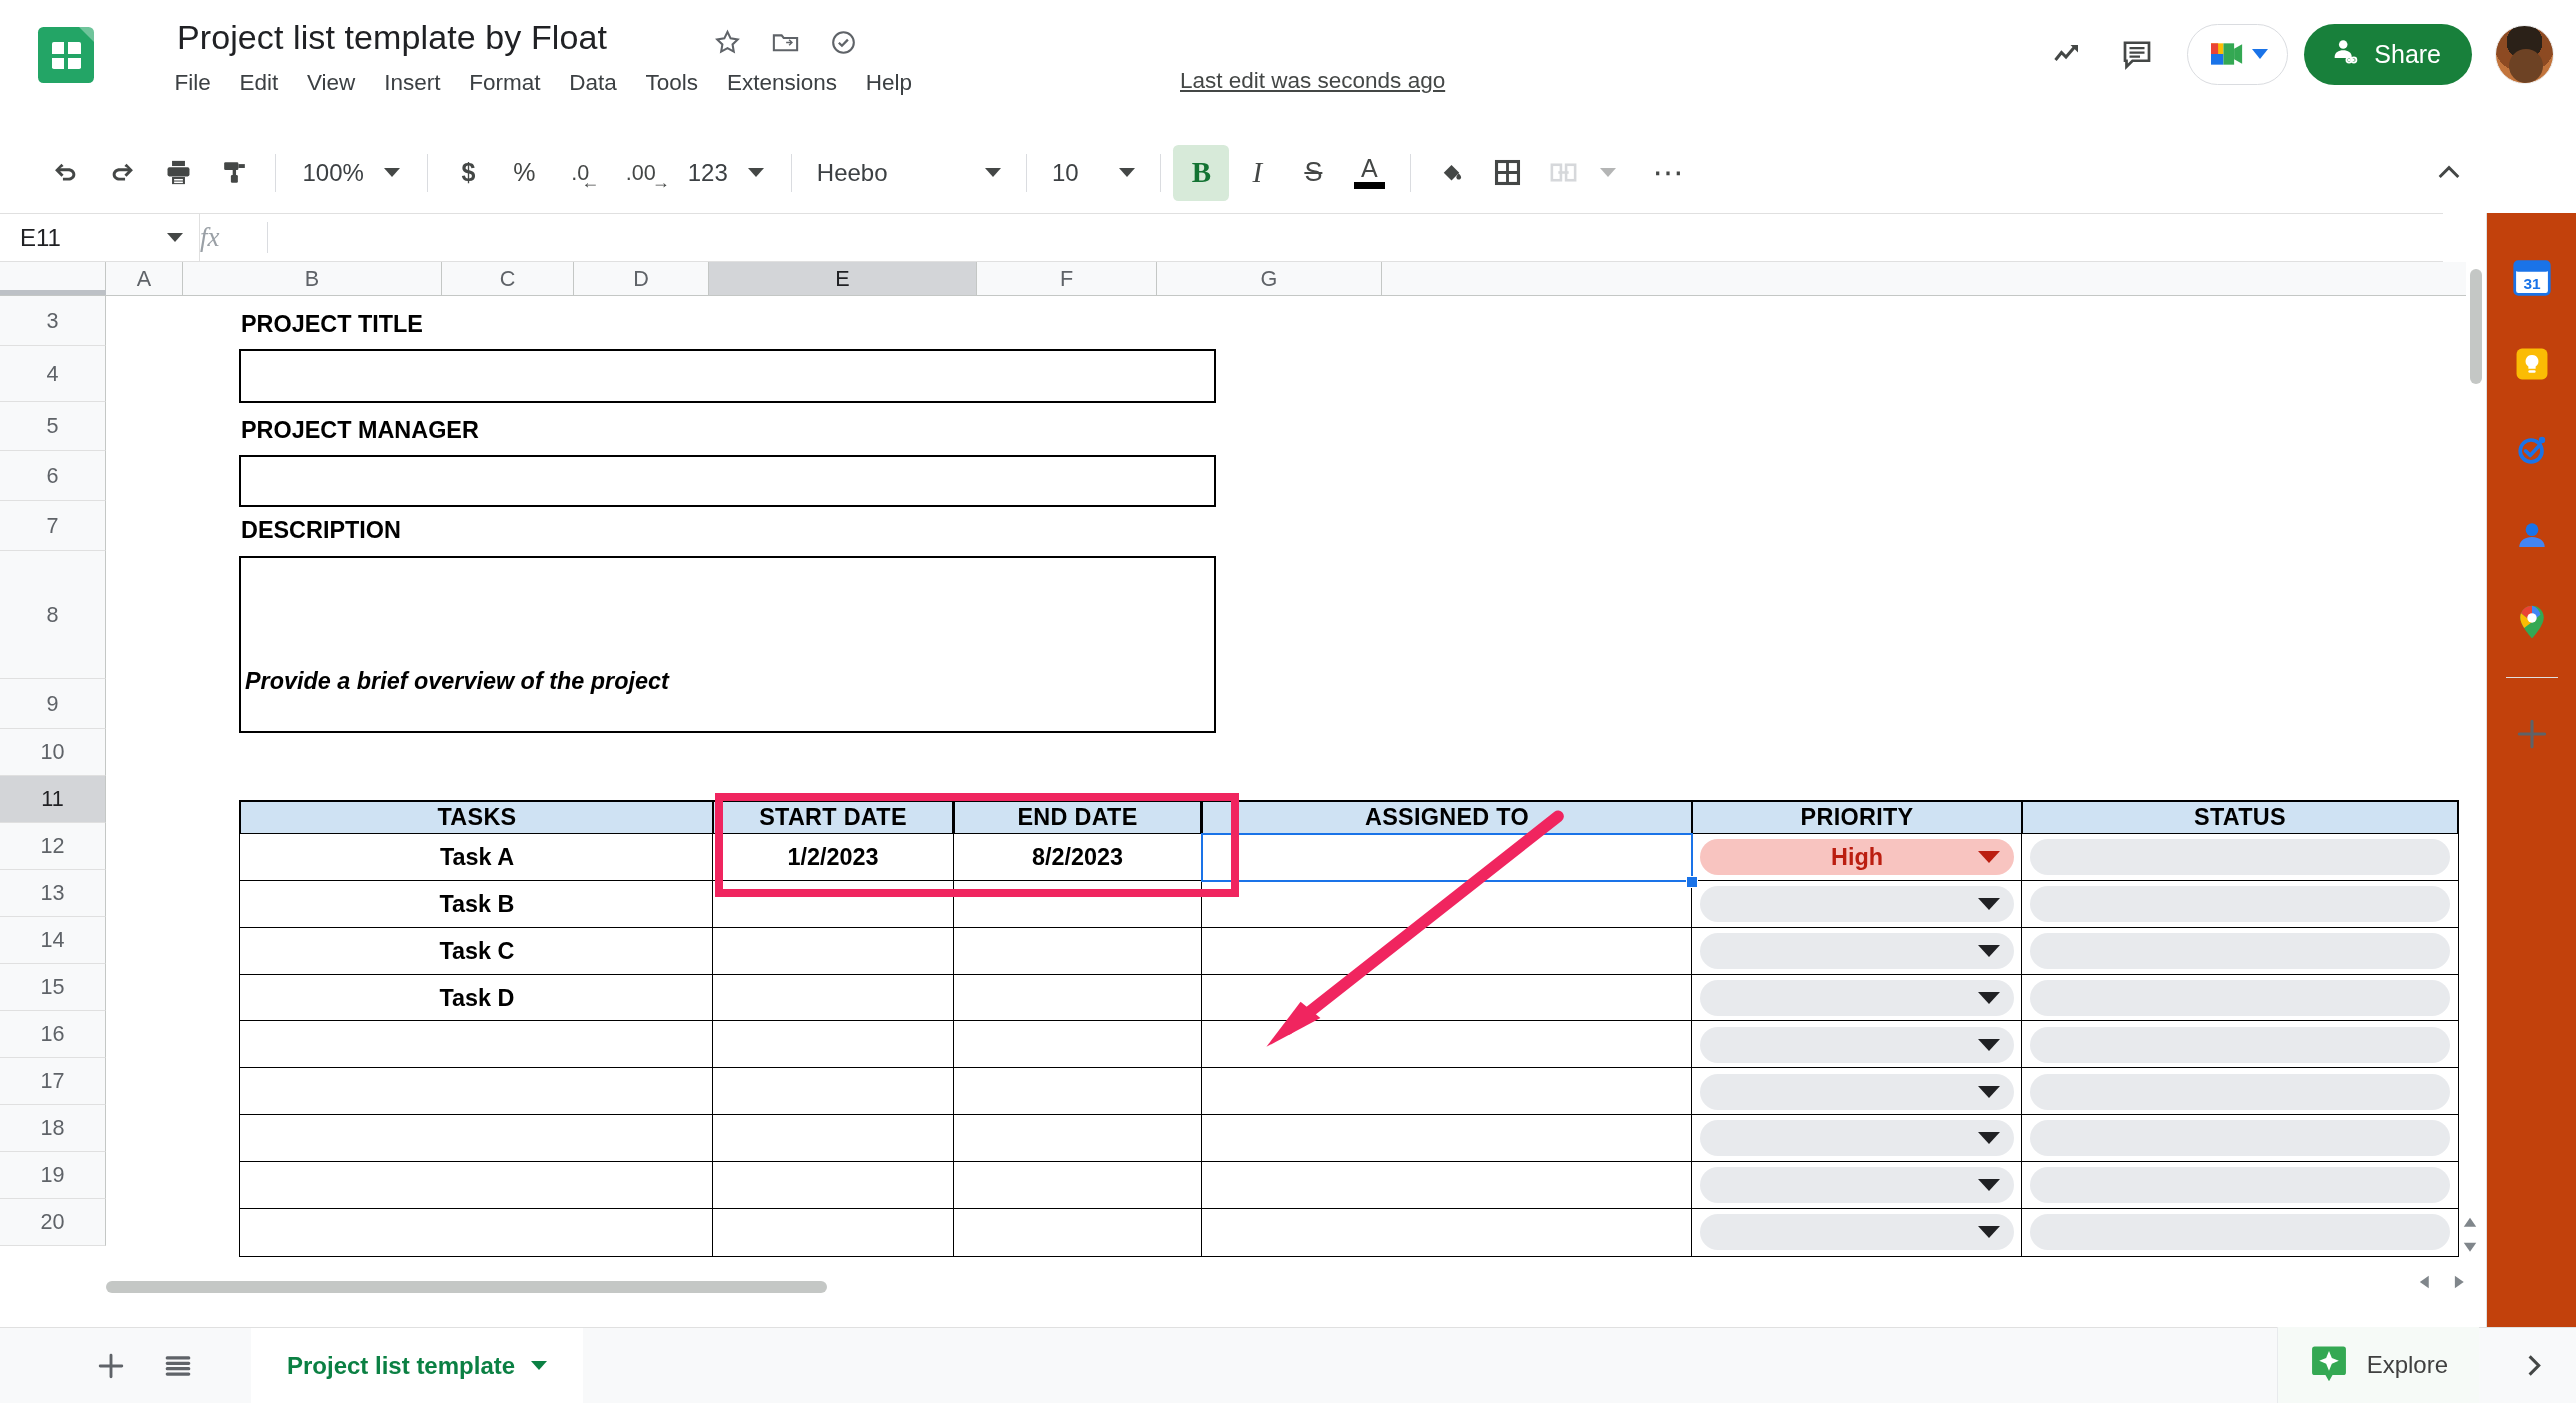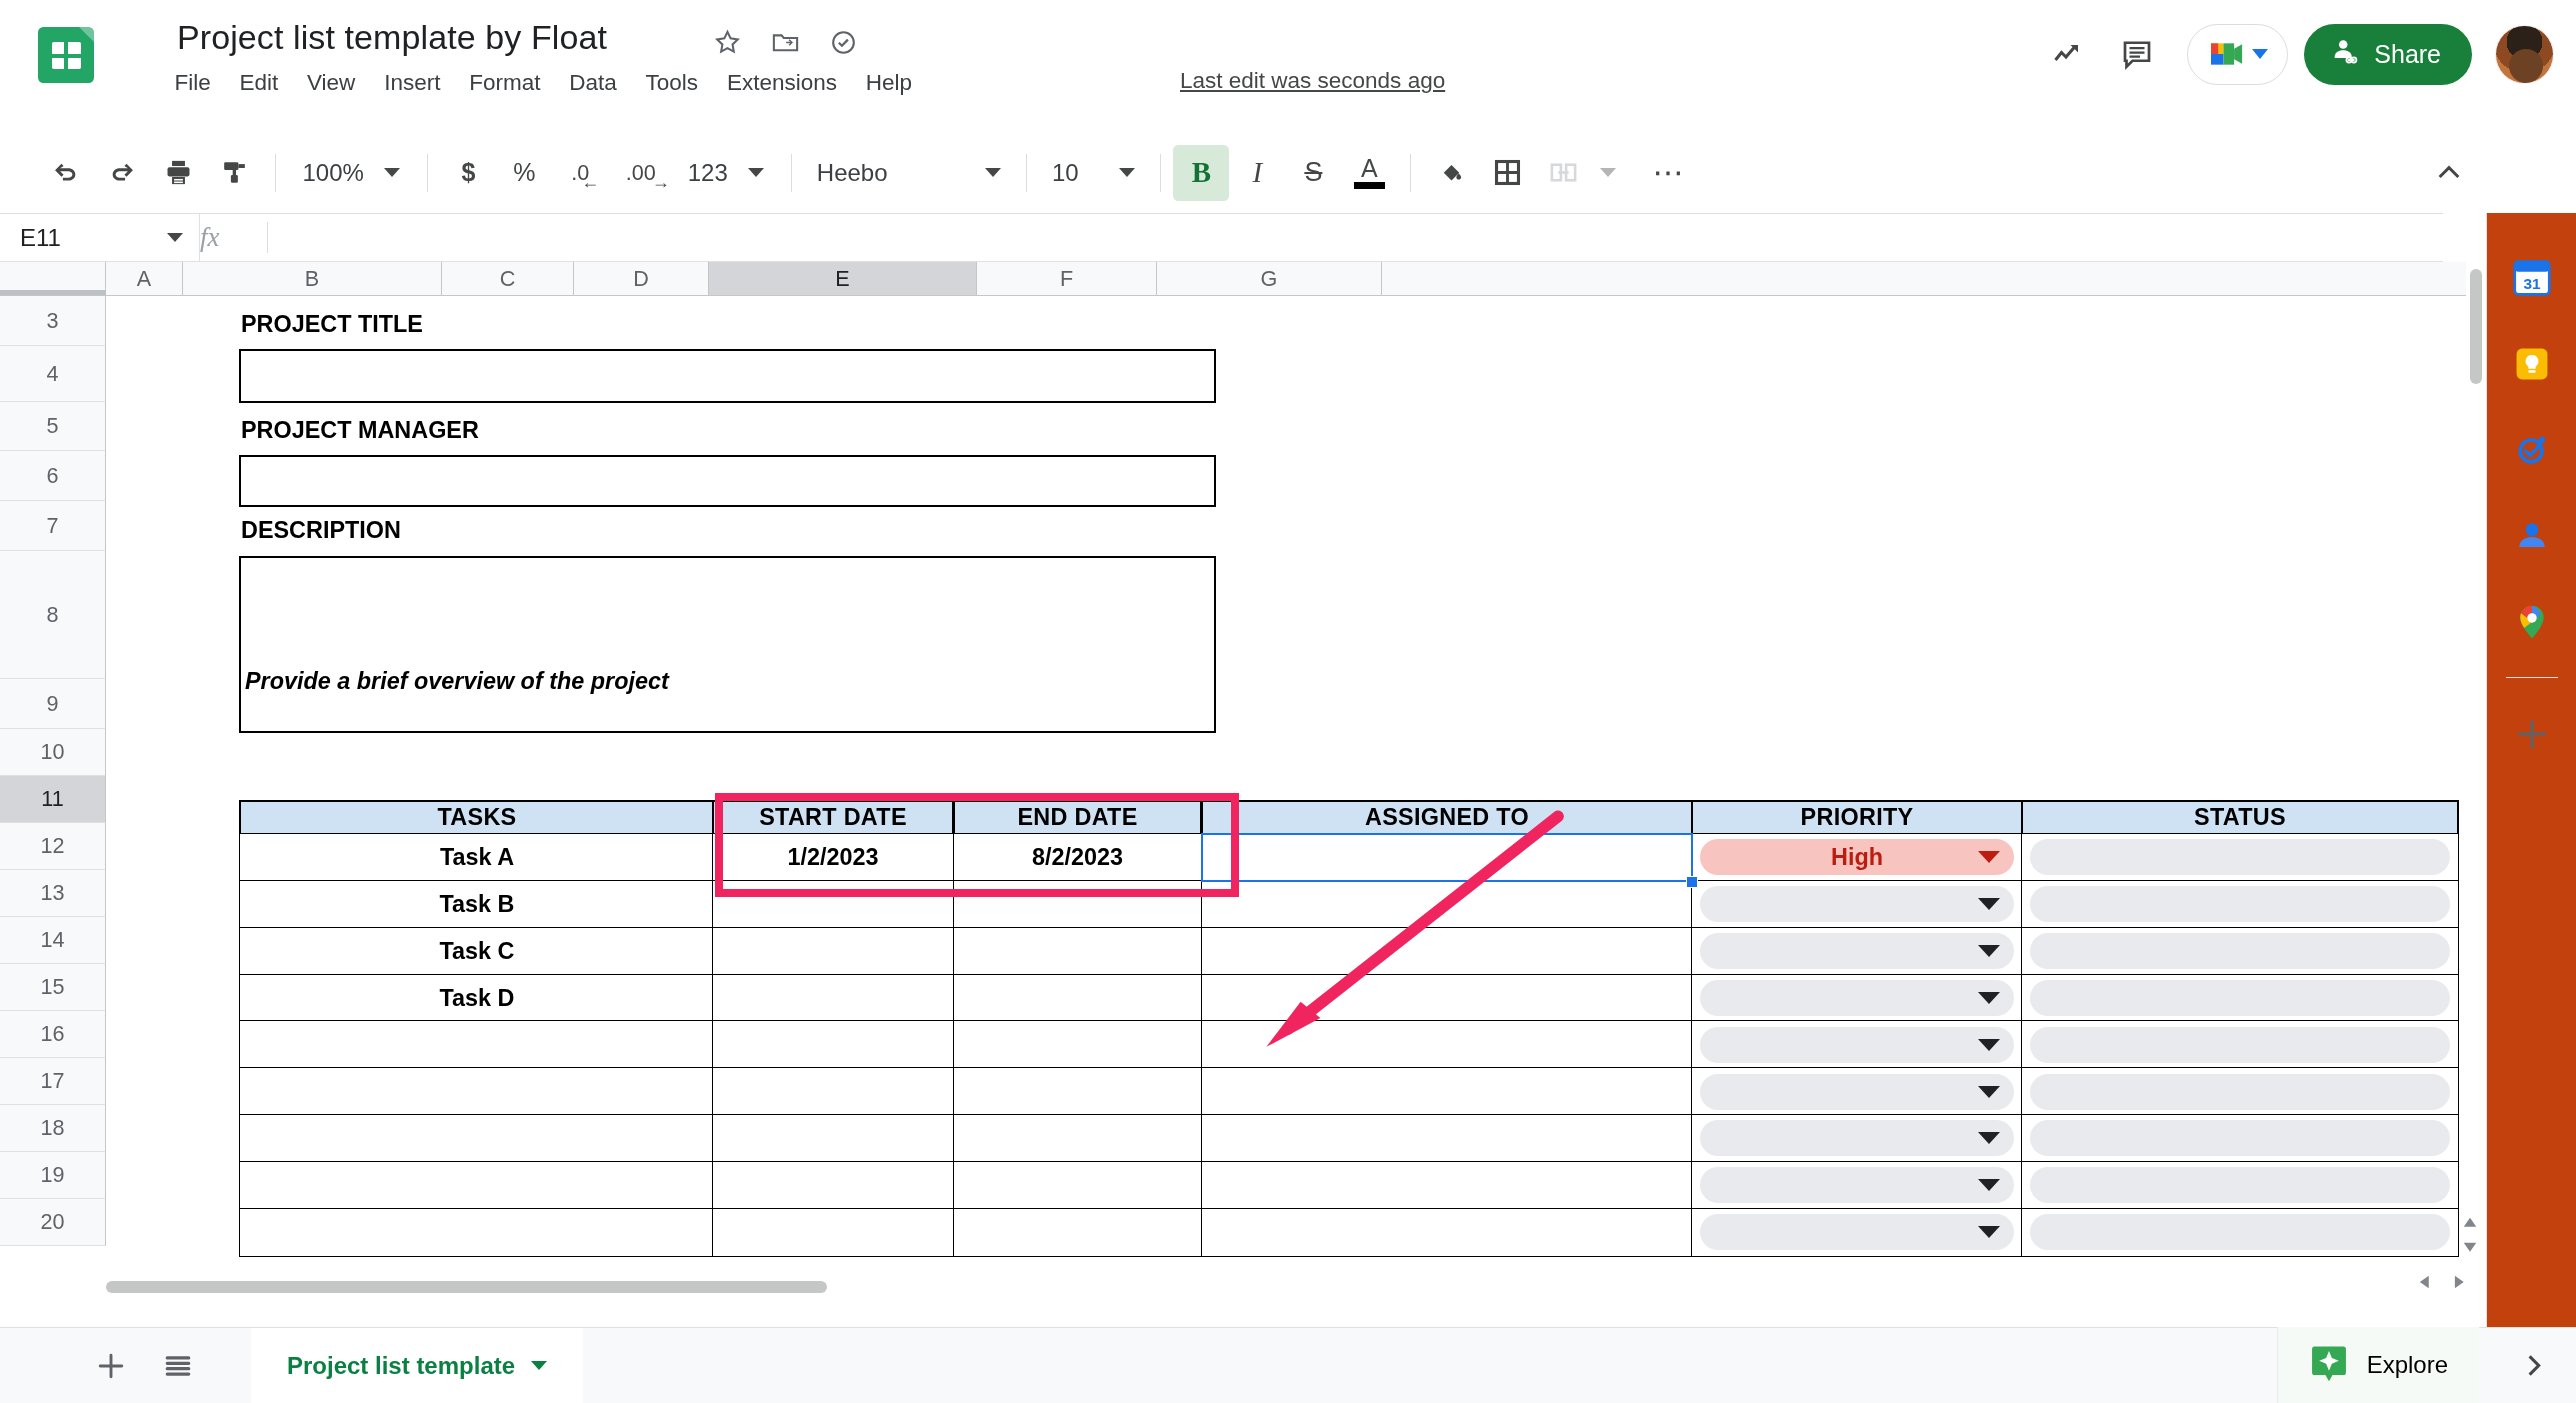--- a/index.html
+++ b/index.html
@@ -187,21 +187,21 @@
   }
   .bb-icon { width: 67px; height: 67px; display: flex; align-items: center; justify-content: center; cursor: pointer; color: #5f6368; }
   .tab-chip {
     height: 76px; background: #fff; display: flex; align-items: center; gap: 16px;
     padding: 0 36px; font-size: 24px; color: #0b8043; font-weight: bold; cursor: pointer; white-space: nowrap;
   }
   .explore-btn {
     position: absolute; right: 97px; bottom: 0; height: 76px; display: flex; align-items: center; gap: 18px;
     padding: 0 31px; background: #f6faf7; cursor: pointer; border-left: 0.9px solid #e8eaed;
   }
-  .explore-label { font-size: 24px; color: #000000; }
+  .explore-label { font-size: 24px; color: #404040; }
   .bb-expand { position: absolute; right: 16px; bottom: 12.6px; width: 54px; height: 50px; display:flex; align-items:center; justify-content:center; cursor:pointer; }
 </style>
 </head>
 <body>
 
 <div class="topbar">
   <div class="sheets-logo">
     <div class="fold"></div>
     <div class="grid"></div>
   </div>

